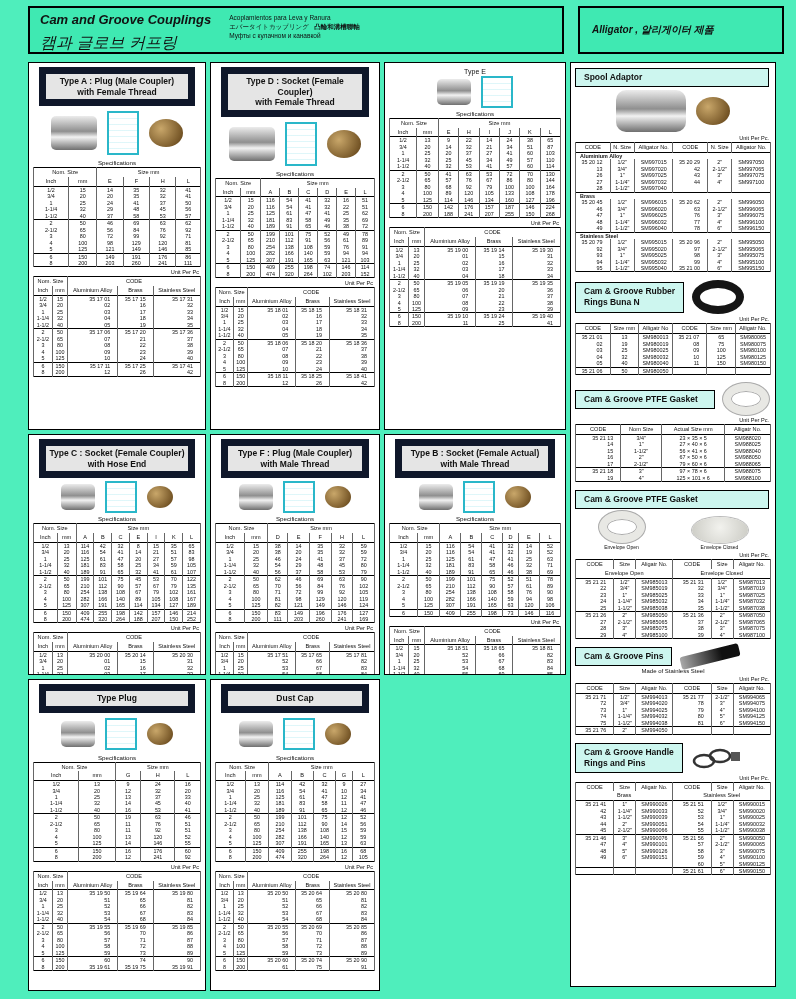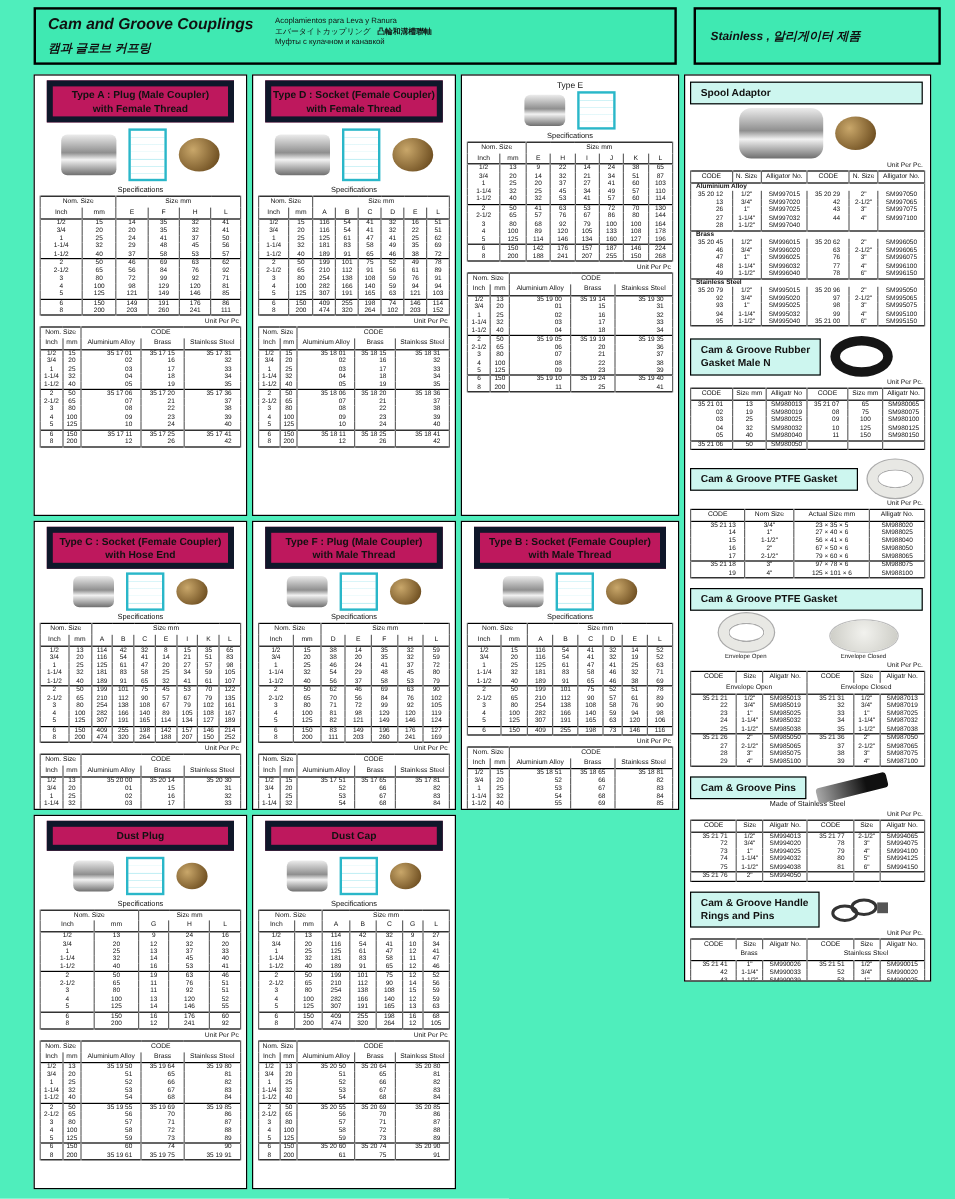--- a/index.html
+++ b/index.html
@@ -1,28 +1,28 @@
 <!DOCTYPE html>
 <html><head>
 <meta charset="utf-8">
 <style>
   html,body{margin:0;padding:0}
   .page{width:796px;height:999px;background:#4feebc;font-family:"Liberation Sans",sans-serif;color:#111;overflow:hidden;box-sizing:border-box;padding:6px 6px 4px 28px}
   .hdr{display:flex;gap:14px;margin-bottom:8px}
   .hdr-main{width:536px;background:#3fe9b2;border:2px solid #000;display:flex;gap:18px;padding:4px 10px;box-sizing:border-box;height:48px}
   .hdr-right{width:206px;background:#3fe9b2;border:2px solid #000;display:flex;align-items:center;padding:4px 12px;box-sizing:border-box;height:48px;font-weight:bold;font-style:italic;font-size:10px}
   .hdr-title{font-weight:bold;font-style:italic;font-size:13px;line-height:1.3}
-  .hdr-ko{font-weight:bold;font-style:italic;font-size:10px;margin-top:4px}
+  .hdr-ko{font-weight:normal;font-style:italic;font-size:16px;margin-top:4px}
   .hdr-subs{font-size:6.5px;line-height:1.35;padding-top:2px}
   .cols{display:flex;gap:4px;align-items:flex-start}
   .col{display:flex;flex-direction:column;gap:4px}
   .c1{width:178px}.c2{width:170px}.c3{width:182px}.c4{width:206px}
   .panel{background:#fff;border:1.5px solid #000;box-sizing:border-box;padding:3px 4px;overflow:hidden;display:flex;flex-direction:column}
-  .h366{height:368px}.h240{height:241px}.h313{height:312px}.h925{height:756px}
-  .tbox{border:5px solid #0f172a;background:#be185d;text-align:center;font-weight:bold;font-size:8.5px;line-height:1.25;padding:2px 1px;margin:1px 6px 2px 6px}
+  .h366{height:368px}.h240{height:241px}.h313{height:312px}.h925{height:925px}
+  .tbox{border:7px solid #0f172a;background:#e5e5e5;text-align:center;font-weight:bold;font-size:8.5px;line-height:1.25;padding:2px 1px;margin:1px 6px 2px 6px}
   .tbox .sub:empty{display:none}
   .imgs{display:flex;justify-content:center;align-items:center;gap:10px;margin:3px 0}
   .ph{flex:none}
   .metal{width:46px;height:34px;border-radius:5px;background:linear-gradient(180deg,#ececec,#8f8f8f 45%,#f2f2f2 62%,#6f6f6f)}
   .metal.small{width:34px;height:26px}
   .draw{width:28px;height:40px;border:2px solid #2ab7c9;background:repeating-linear-gradient(180deg,#ffffff,#ffffff 5px,#bfeef4 6px)}
   .draw.small{height:28px}
   .brassball{width:34px;height:28px;border-radius:50%;background:radial-gradient(circle at 35% 35%,#c9a76a,#58390f)}
   .brassball.small{width:26px;height:22px}
   .ringB{width:40px;height:26px;border-radius:50%;border:8px solid #151515;box-sizing:border-box;background:#fff;width:52px;height:34px}
@@ -59,21 +59,21 @@
         <div class="hdr-title">Cam and Groove Couplings</div>
         <div class="hdr-ko">캠과 글로브 커프링</div>
       </div>
       <div class="hdr-subs">
         <div>Acoplamientos para Leva y Ranura</div>
         <div><span>エバータイトカップリング</span>&nbsp;&nbsp;&nbsp;<b>凸輪和溝槽聯軸</b></div>
         <div>Муфты с кулачном и канавкой</div>
       </div>
     </div>
     <div class="hdr-right">
-      <span>Stainless , 알리게이터 제품</span>
+      <span>Alligator , 알리게이터 제품</span>
     </div>
   </div>
 
   <div class="cols">
 
     <div class="col c1">
 
       <div class="panel h366">
         <div class="tbox">
           <div>Type A : Plug (Male Coupler)</div>
@@ -546,21 +546,21 @@
                   <td class="ra">35 20 19</td>
                   <td class="ra">35 20 35</td>
                 </tr>
               </tbody>
             </table>
           </div>
       </div>
 
       <div class="panel h313">
         <div class="tbox">
-          <div>Dust Plug</div>
+          <div>Type Plug</div>
 
         </div>
         <div class="imgs">
           <div class="ph metal small"></div>
           <div class="ph draw small"></div>
           <div class="ph brassball small"></div>
         </div>
         <div class="spec-cap">Specifications</div>
         <div class="tblwrap">
             <table>
@@ -1774,21 +1774,21 @@
                   <td class="ra">25</td>
                   <td class="ra">41</td>
                 </tr>
               </tbody>
             </table>
           </div>
       </div>
 
       <div class="panel h240">
         <div class="tbox">
-          <div>Type B : Socket (Female Coupler)</div>
+          <div>Type B : Socket (Female Actual)</div>
           <div class="sub">with Male Thread</div>
         </div>
         <div class="imgs" style="margin:1px 0">
           <div class="ph metal small"></div>
           <div class="ph draw small"></div>
           <div class="ph brassball small"></div>
         </div>
         <div class="spec-cap">Specifications</div>
         <div class="tblwrap">
             <table>
@@ -2160,21 +2160,21 @@
                   </tr>
                 </tbody>
               </table>
             </div>
         </div>
 
         <div class="rsec">
           <div class="rtitle-row">
             <div class="rtbox">
               <div>Cam &amp; Groove Rubber</div>
-              <div>Gasket Male N</div>
+              <div>Rings Buna N</div>
             </div>
             <div class="ph ringB"></div>
           </div>
           <div class="unit">Unit Per Pc.</div>
           <div class="tblwrap">
               <table>
                 <thead>
                   <tr>
                     <th>CODE</th>
                     <th>Size mm</th>

